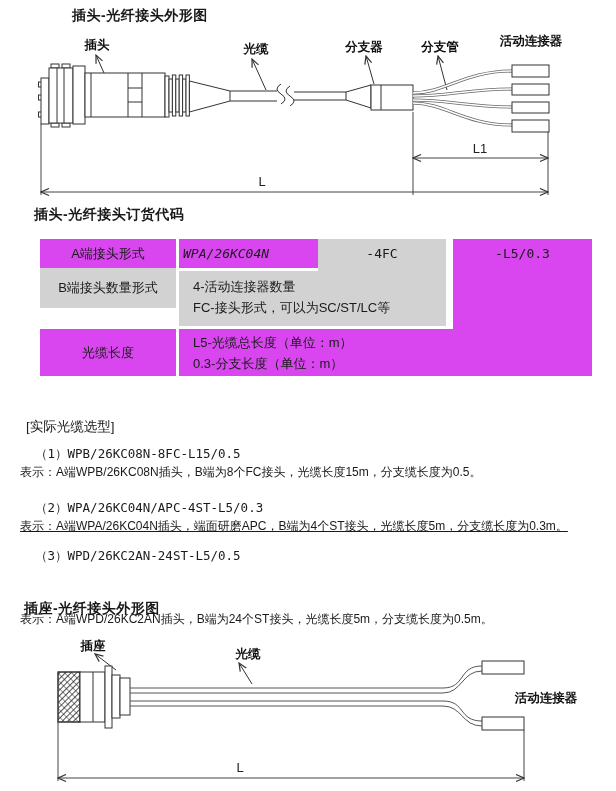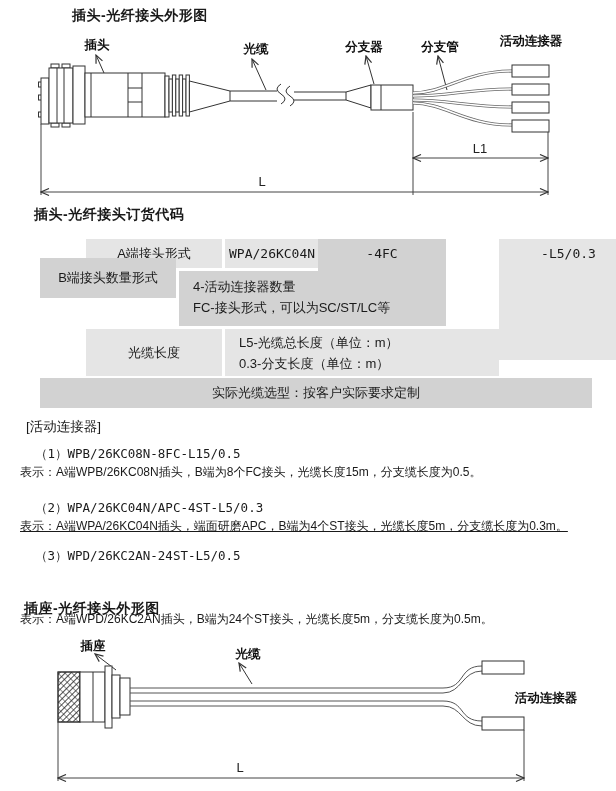--- a/index.html
+++ b/index.html
@@ -4,21 +4,21 @@
 <style>
   html,body{margin:0;padding:0;background:#888;}
   .page{
     position:relative;width:616px;height:791px;background:#ffffff;
     font-family:"Liberation Sans","DejaVu Sans",sans-serif;color:#1a1a1a;
     overflow:hidden;margin:0 auto;
   }
   .abs{position:absolute;}
   .sec-title{font-size:14px;font-weight:bold;letter-spacing:0.5px;white-space:nowrap;}
   .cell{position:absolute;box-sizing:border-box;font-size:13px;}
-  .green{background:#e5e5e5;margin-left:46px;}
+  .green{background:#d946ef;}
   .gray{background:#d2d2d2;}
   .cell-center{display:flex;align-items:center;justify-content:center;text-align:center;}
   .cell-toprow{display:block;}
   .cell-toprow .topline{display:block;line-height:29px;text-align:center;font-family:"DejaVu Sans Mono","Liberation Mono",monospace;font-size:13px;}
   .cell-lines{padding:5px 0 0 14px;line-height:21px;}
   .mono{font-family:"DejaVu Sans Mono","Liberation Mono",monospace;}
   .ex-code{font-family:"DejaVu Sans Mono","Liberation Mono",monospace;font-size:12.5px;white-space:nowrap;}
   .ex-desc{font-size:12px;white-space:nowrap;}
   .examples-title{font-size:13.5px;}
   svg text{font-family:"Liberation Sans","DejaVu Sans",sans-serif;}
@@ -127,51 +127,48 @@
     </g>
     <text class="dimlabel" x="480" y="125" text-anchor="middle">L1</text>
     <text class="dimlabel" x="262" y="158" text-anchor="middle">L</text>
   </svg>
 
   <div class="abs sec-title" style="left:34px;top:206px;">插头-光纤接头订货代码</div>
 
   <div class="cell green cell-center" style="left:40px;top:239px;width:136px;height:29px;">
     <span>A端接头形式</span>
   </div>
-  <div class="cell green" style="left:179px;top:239px;width:162px;height:29px;">
+  <div class="cell green" style="left:179px;top:239px;width:162px;height:29px;font-style:italic;">
     <span class="mono" style="display:block;line-height:29px;padding-left:4px;">WPA/26KC04N</span>
   </div>
   <div class="cell gray cell-toprow" style="left:318px;top:239px;width:128px;height:87px;">
     <span class="topline">-4FC</span>
   </div>
-  <div class="cell green cell-toprow" style="left:453px;top:239px;width:139px;height:121px;">
+  <div class="cell green cell-toprow" style="left:453px;top:239px;width:139px;height:137px;">
     <span class="topline">-L5/0.3</span>
   </div>
 
-  <div class="cell gray cell-center" style="left:40px;top:258px;width:136px;height:40px;">
+  <div class="cell gray cell-center" style="left:40px;top:268px;width:136px;height:40px;">
     <span>B端接头数量形式</span>
   </div>
   <div class="cell gray cell-lines" style="left:179px;top:271px;width:267px;height:55px;">
     <div>4-活动连接器数量</div>
     <div>FC-接头形式，可以为SC/ST/LC等</div>
   </div>
 
   <div class="cell green cell-center" style="left:40px;top:329px;width:136px;height:47px;">
     <span>光缆长度</span>
   </div>
   <div class="cell green cell-lines" style="left:179px;top:329px;width:274px;height:47px;padding-top:3px;">
     <div>L5-光缆总长度（单位：m）</div>
     <div>0.3-分支长度（单位：m）</div>
   </div>
 
-  <div class="cell gray cell-center" style="left:40px;top:378px;width:552px;height:30px;">
-    <span>实际光缆选型：按客户实际要求定制</span>
-  </div>
-
-  <div class="abs examples-title" style="left:26px;top:418px;">[活动连接器]</div>
+
+  <div class="abs examples-title" style="left:26px;top:418px;">[实际光缆选型]</div>
 
   <div class="abs ex-code" style="left:35px;top:446px;">（1）WPB/26KC08N-8FC-L15/0.5</div>
   <div class="abs ex-desc" style="left:20px;top:464px;">表示：A端WPB/26KC08N插头，B端为8个FC接头，光缆长度15m，分支缆长度为0.5。</div>
 
   <div class="abs ex-code" style="left:35px;top:500px;">（2）WPA/26KC04N/APC-4ST-L5/0.3</div>
   <div class="abs ex-desc" style="left:20px;top:518px;text-decoration:underline;">表示：A端WPA/26KC04N插头，端面研磨APC，B端为4个ST接头，光缆长度5m，分支缆长度为0.3m。</div>
 
   <div class="abs ex-code" style="left:35px;top:548px;">（3）WPD/26KC2AN-24ST-L5/0.5</div>
   <div class="abs ex-desc" style="left:20px;top:579px;margin-top:32px;">表示：A端WPD/26KC2AN插头，B端为24个ST接头，光缆长度5m，分支缆长度为0.5m。</div>
 

